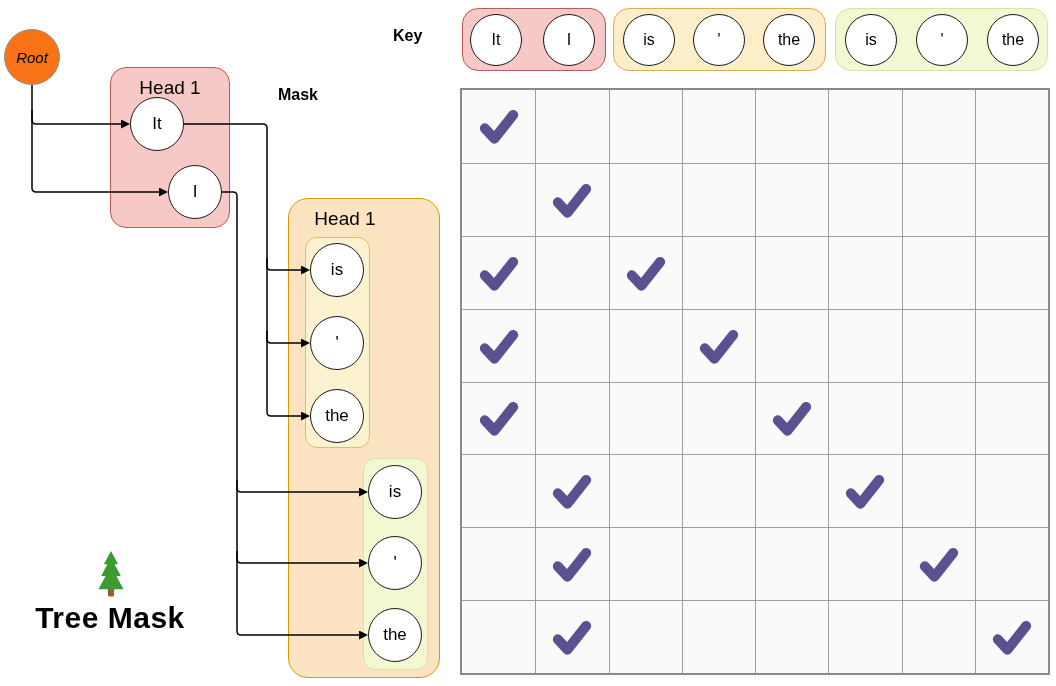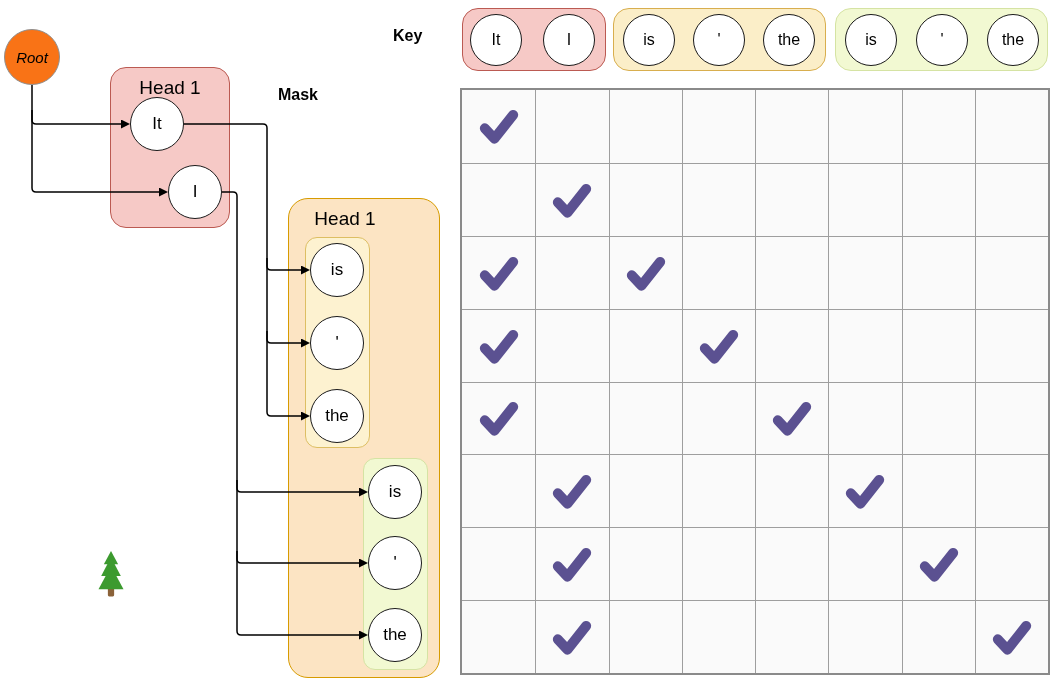--- a/index.html
+++ b/index.html
@@ -272,14 +272,15 @@
         </svg>
       </div>
     </div>
 
   <svg class="abs" style="left:93px;top:550px;" width="36" height="50" viewBox="0 0 40 56">
     <rect x="16.5" y="42" width="7" height="10" rx="1.5" fill="#8b6239"></rect>
     <path d="M20,1 L28,16 L12,16 Z" fill="#3c9a2f"></path>
     <path d="M20,8 L31,29 L9,29 Z" fill="#3c9a2f"></path>
     <path d="M20,18 L34,44 L6,44 Z" fill="#3c9a2f"></path>
   </svg>
+  <div class="caption-text">Tree Mask</div>
 
 </div>
 
 </body></html>

